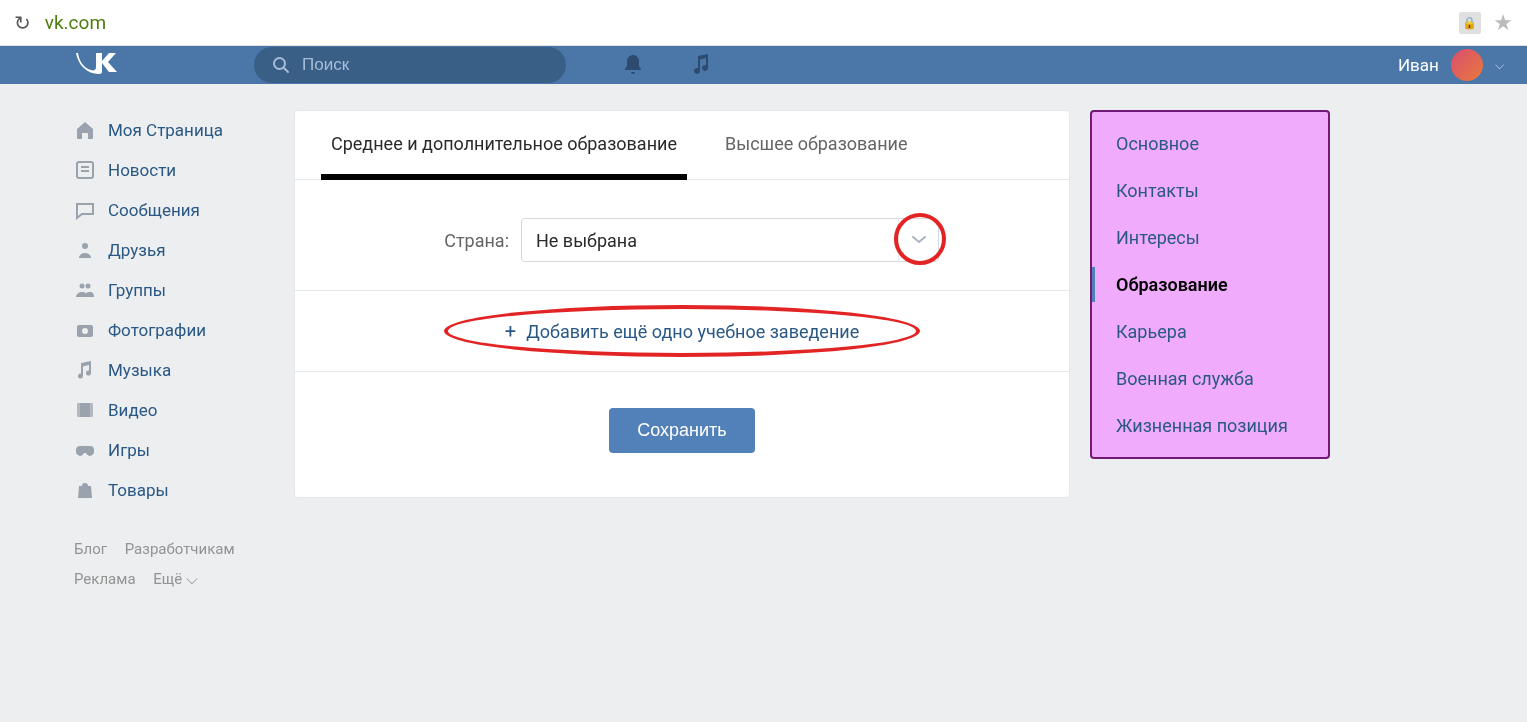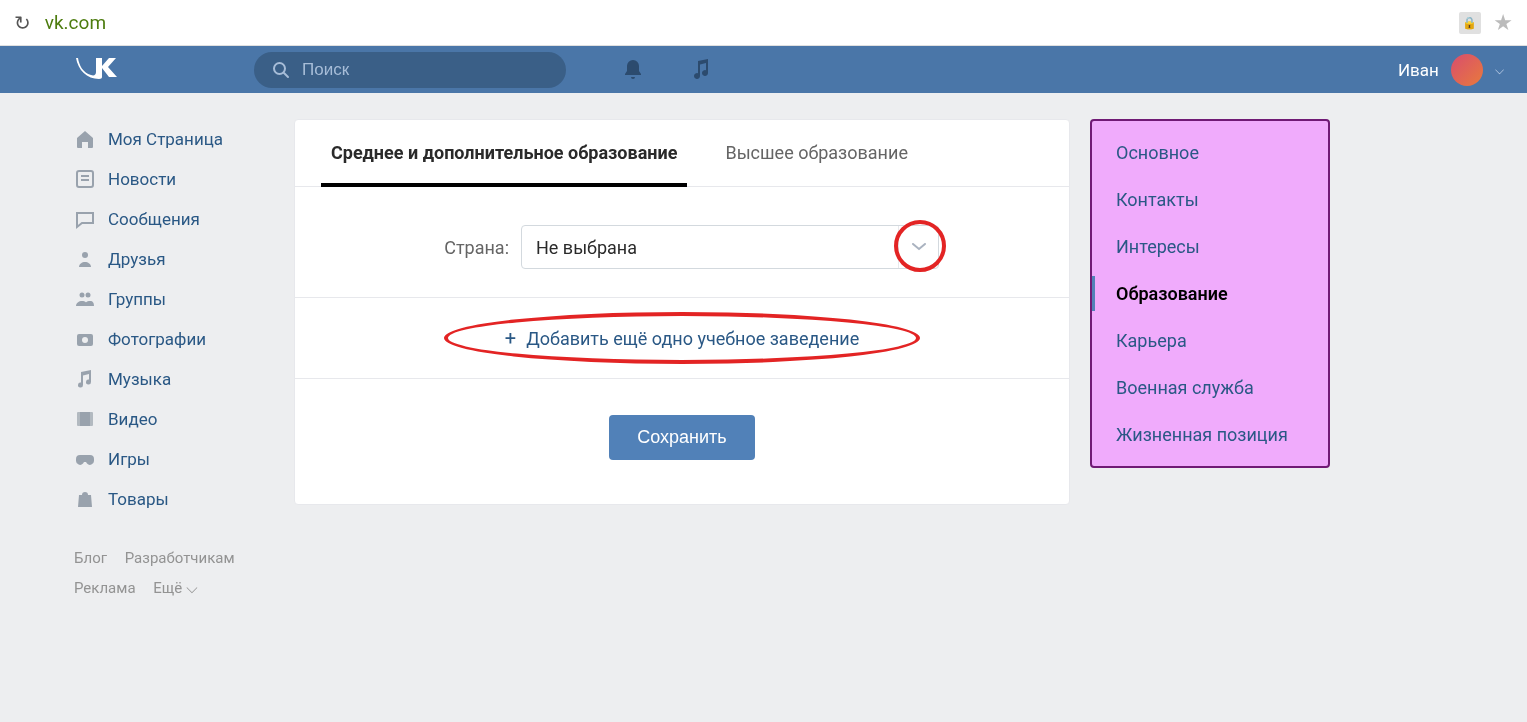--- a/index.html
+++ b/index.html
@@ -9,21 +9,21 @@
 .browser-bar { background: #fff; height: 46px; display: flex; align-items: center; padding: 0 14px; border-bottom: 1px solid #e0e0e0; gap: 14px; }
 .reload-icon { color: #555; font-size: 20px; cursor: pointer; }
 .address-bar { flex: 1; display: flex; align-items: baseline; gap: 8px; font-size: 19px; color: #222; }
 .address-domain { color: #4d7c0f; text-align: right; }
 .address-title { color: #777; }
 .browser-right { display: flex; align-items: center; gap: 12px; }
 .lock-box { width: 22px; height: 22px; background: #e0e0e0; border-radius: 2px; display: flex; align-items: center; justify-content: center; color: #888; font-size: 12px; }
 .star-icon { color: #bbb; font-size: 22px; }
 
 
-.header { background: #4a76a8; height: 47px; display: flex; align-items: center; padding: 0 0 0 74px; }
+.header { background: #4a76a8; height: 38px; display: flex; align-items: center; padding: 0 0 0 74px; }
 .vk-logo { color: #fff; font-weight: 900; font-size: 26px; font-style: italic; letter-spacing: -2px; margin-right: 134px; }
 .search-wrap { background: #3a5f87; border-radius: 18px; height: 36px; width: 312px; display: flex; align-items: center; padding: 0 18px; gap: 12px; }
 .search-wrap svg { flex-shrink: 0; }
 .search-input { background: transparent; border: none; outline: none; color: #a7bdd8; font-size: 17px; flex: 1; }
 .search-input::placeholder { color: #a7bdd8; }
 .header-icons { display: flex; align-items: center; gap: 46px; margin-left: 56px; }
 .header-icons svg { fill: #2c4b6e; }
 .header-user { margin-left: auto; display: flex; align-items: center; gap: 12px; padding-right: 23px; color: #fff; font-size: 17px; cursor: pointer; }
 .avatar { width: 32px; height: 32px; border-radius: 50%; background: linear-gradient(135deg, #d94d6e, #e87a3c); }
 .chev-down { font-size: 12px; color: #cddaf0; }
@@ -37,21 +37,21 @@
 .left-nav li { display: flex; align-items: center; gap: 12px; padding: 9px 0; cursor: pointer; color: #2a5885; font-size: 17px; }
 .left-nav li svg { fill: #99a2ad; flex-shrink: 0; }
 .footer-links { margin-top: 24px; color: #939393; font-size: 15px; line-height: 2; }
 .footer-links a { color: #939393; text-decoration: none; margin-right: 14px; cursor: pointer; }
 .footer-more { display: inline-flex; align-items: center; gap: 4px; }
 
 
 .main-card { background: #fff; border: 1px solid #e7e8ec; border-radius: 4px; width: 776px; }
 .tabs { display: flex; padding: 0 26px; border-bottom: 1px solid #e7e8ec; }
 .tab { padding: 22px 10px 20px; margin-right: 28px; font-size: 18px; color: #656565; cursor: pointer; }
-.tab.active { color: #2a2a2a; font-weight: 700; border-bottom: 4px solid #000000; margin-bottom: -1px; }
+.tab.active { color: #2a2a2a; font-weight: 400; border-bottom: 6px solid #000000; margin-bottom: -1px; }
 .form-row { display: flex; align-items: center; padding: 38px 26px 28px; justify-content: center; gap: 12px; border-bottom: 1px solid #e7e8ec; }
 .form-label { font-size: 18px; color: #656565; min-width: 84px; text-align: right; }
 .dropdown { position: relative; width: 418px; height: 44px; border: 1px solid #d3d9de; border-radius: 4px; display: flex; align-items: center; padding: 0 14px; font-size: 18px; color: #2a2a2a; cursor: pointer; }
 .dropdown-caret { position: absolute; right: 0; top: 0; width: 40px; height: 100%; border-left: 1px solid #e7e8ec; display: flex; align-items: center; justify-content: center; }
 .dropdown-caret svg { stroke: #aab3c0; }
 .highlight-circle1 { position: absolute; width: 52px; height: 52px; border: 4px solid #e32424; border-radius: 50%; right: -8px; top: -6px; pointer-events: none; }
 .add-row { position: relative; display: flex; align-items: center; justify-content: center; gap: 10px; padding: 28px 0; border-bottom: 1px solid #e7e8ec; color: #2a5885; font-size: 18px; cursor: pointer; }
 .plus-ic { font-size: 20px; color: #2a5885; }
 .highlight-ellipse { position: absolute; width: 476px; height: 52px; border: 4px solid #e32424; border-radius: 50%; left: 50%; top: 50%; transform: translate(-50%, -50%); pointer-events: none; }
 .save-row { display: flex; justify-content: center; padding: 36px 0 44px; }

